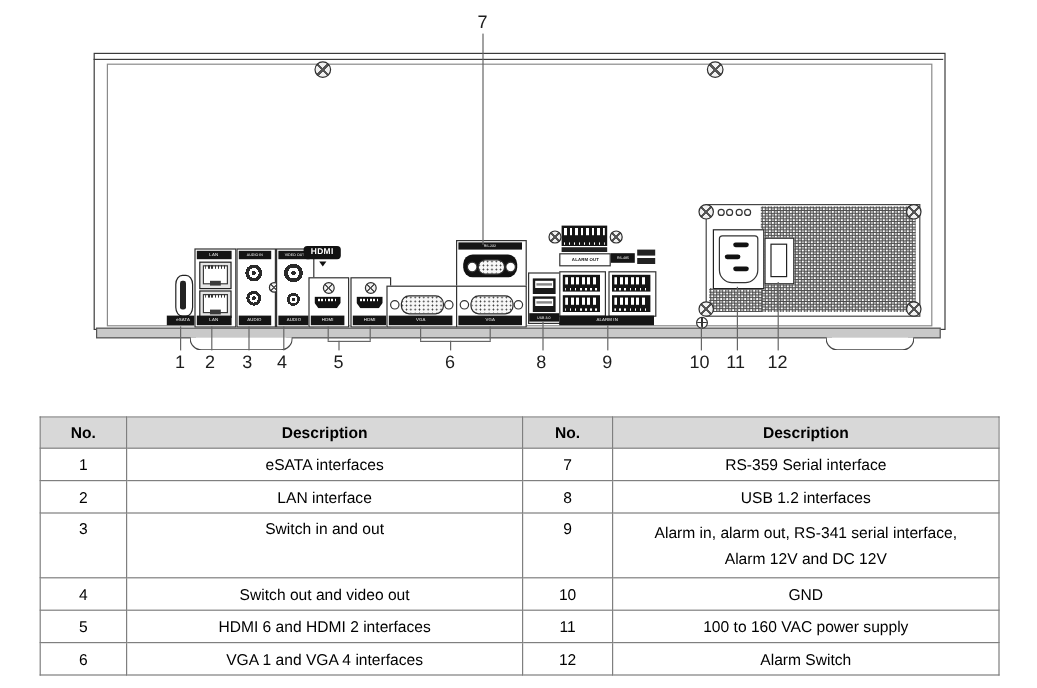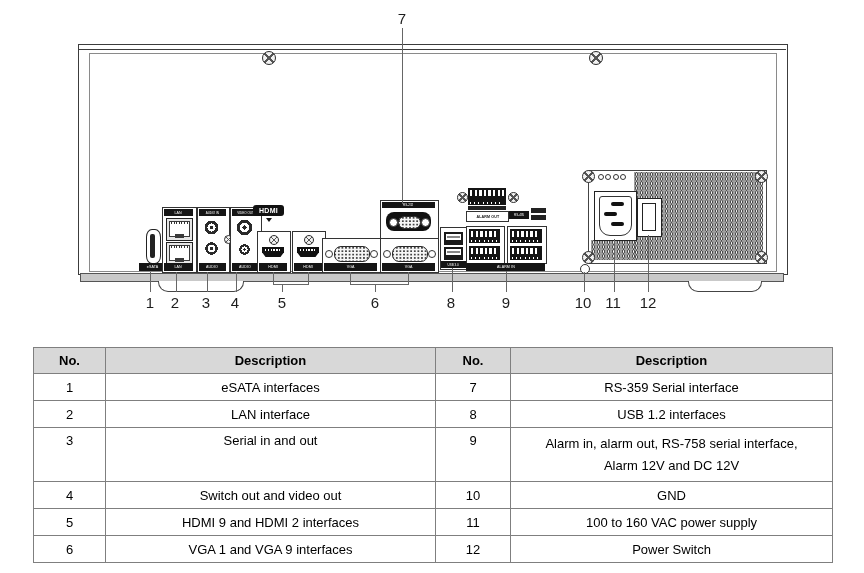--- a/index.html
+++ b/index.html
@@ -300,42 +300,42 @@
           <td>RS-359 Serial interface</td>
         </tr>
         <tr class="r">
           <td>2</td>
           <td>LAN interface</td>
           <td>8</td>
           <td>USB 1.2 interfaces</td>
         </tr>
         <tr class="tall">
           <td>3</td>
-          <td>Serial in and out</td>
+          <td>Switch in and out</td>
           <td>9</td>
           <td>
-            <span class="cell-line">Alarm in, alarm out, RS-758 serial interface,</span>
+            <span class="cell-line">Alarm in, alarm out, RS-341 serial interface,</span>
             <span class="cell-line">Alarm 12V and DC 12V</span>
           </td>
         </tr>
         <tr class="r">
           <td>4</td>
           <td>Switch out and video out</td>
           <td>10</td>
           <td>GND</td>
         </tr>
         <tr class="r">
           <td>5</td>
-          <td>HDMI 9 and HDMI 2 interfaces</td>
+          <td>HDMI 6 and HDMI 2 interfaces</td>
           <td>11</td>
           <td>100 to 160 VAC power supply</td>
         </tr>
         <tr class="r">
           <td>6</td>
-          <td>VGA 1 and VGA 9 interfaces</td>
+          <td>VGA 1 and VGA 4 interfaces</td>
           <td>12</td>
-          <td>Power Switch</td>
+          <td>Alarm Switch</td>
         </tr>
       </tbody>
     </table>
   </div>
 
 </div>
 
 </body></html>

